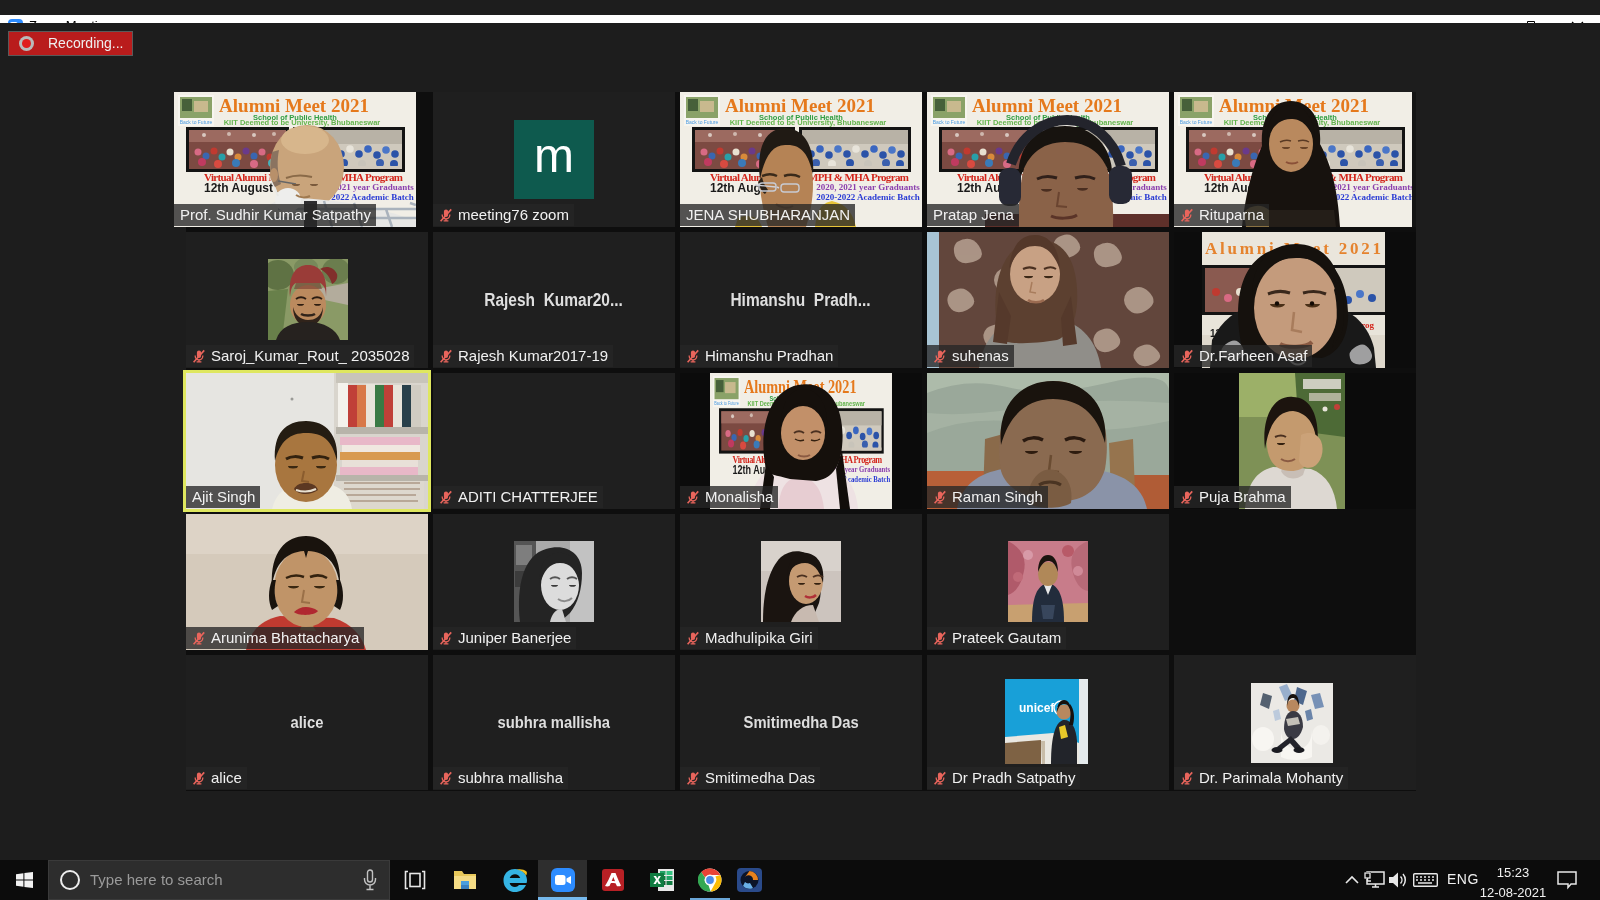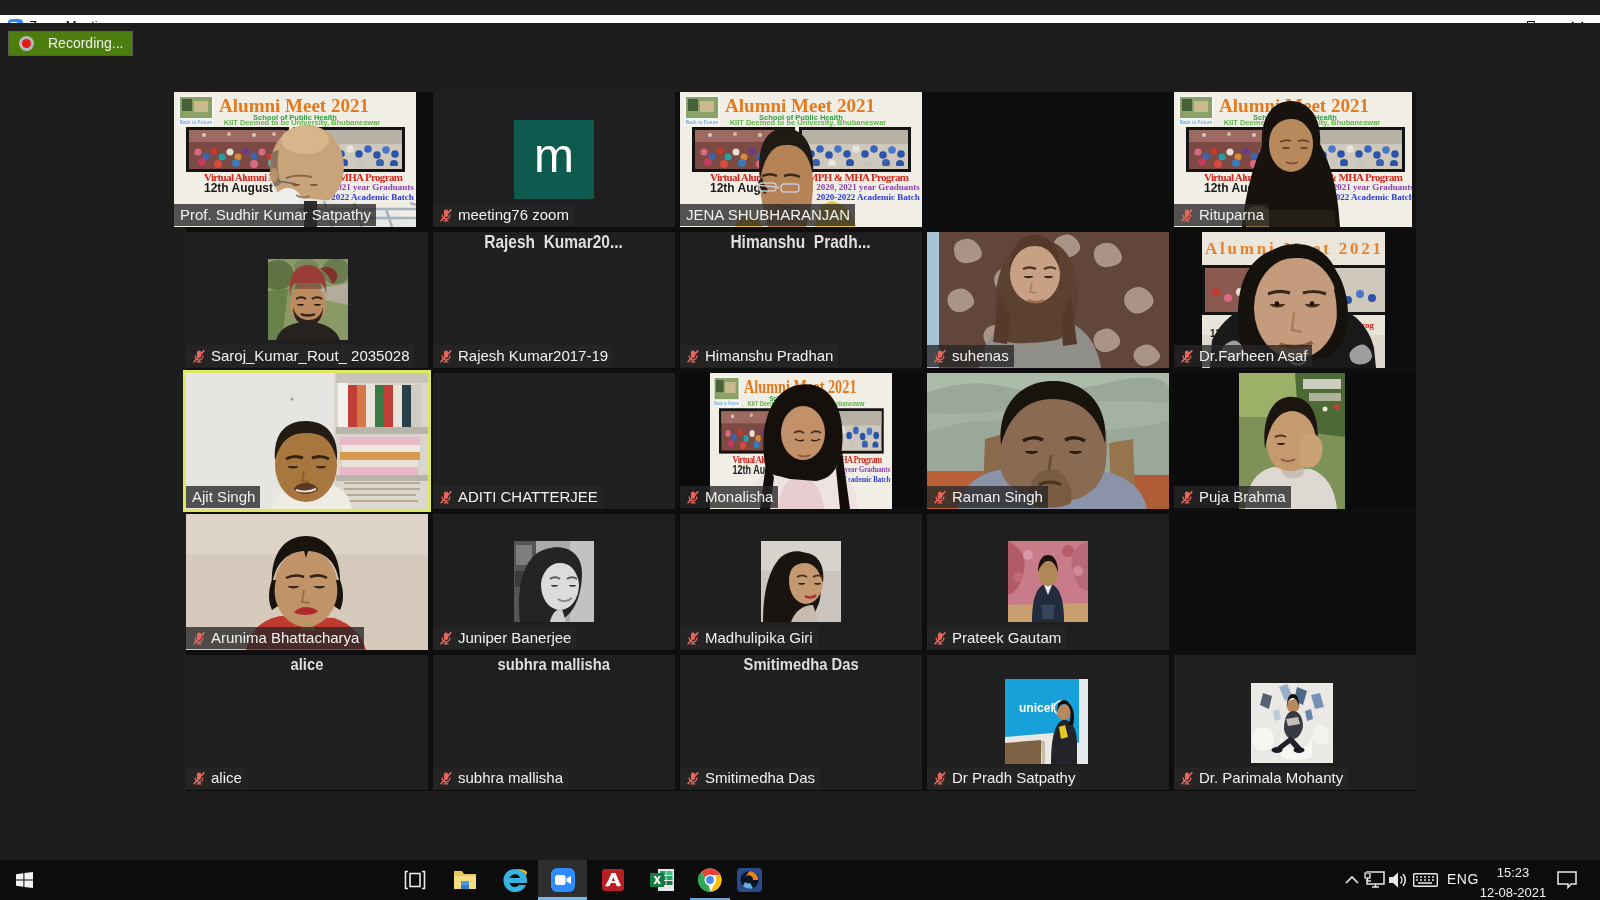--- a/index.html
+++ b/index.html
@@ -2,29 +2,29 @@
 <html><head>
 <meta charset="utf-8">
 <style>
 html,body{margin:0;padding:0;width:1600px;height:900px;overflow:hidden;background:#1d1d1d;font-family:"Liberation Sans",sans-serif;}
 #titlebar{position:absolute;left:0;top:15px;width:1600px;height:36px;background:#ffffff;text-decoration:underline;}
 #tb-ico{position:absolute;left:8px;top:4px;width:15px;height:15px;border-radius:4px;background:#2d8cff;}
 #tb-ico svg{position:absolute;left:2px;top:3px;}
 #tb-title{position:absolute;left:29px;top:3px;font-size:13px;color:#000;}
 .wbtn{position:absolute;top:0;width:46px;height:23px;}
 #main{position:absolute;left:0;top:23px;width:1600px;height:837px;background:#1d1d1d;}
-#recbox{position:absolute;left:8px;top:8px;width:123px;height:23px;background:#4d7c0f;border:1px solid #5a5a5a;}
+#recbox{position:absolute;left:8px;top:8px;width:123px;height:23px;background:#b91c1c;border:1px solid #5a5a5a;}
 #recbox .dot{position:absolute;left:10px;top:4px;width:15px;height:15px;border-radius:50%;background:#b9b9b9;}
 #recbox .dot:after{content:"";position:absolute;left:3px;top:3px;width:9px;height:9px;border-radius:50%;background:#e01b1b;}
 #recbox .rtxt{position:absolute;left:39px;top:3px;font-size:14px;color:#efefef;}
 #gridbg{position:absolute;left:186px;top:69px;width:1230px;height:699px;background:#0e0e0e;}
 .tile{position:absolute;width:242px;background:#1f1f1f;overflow:hidden;}
 .label{position:absolute;left:0;bottom:1px;display:flex;align-items:center;background:rgba(38,38,38,.78);padding:2px 5px 3px 6px;max-width:230px;white-space:nowrap;}
 .label span{font-size:15px;color:#f1f1f1;margin-left:5px;}
-.cname{position:absolute;left:0;top:0;width:100%;height:100%;display:flex;justify-content:center;font-weight:bold;color:#dedede;}
+.cname{position:absolute;left:0;top:0;width:100%;height:100%;display:flex;align-items:center;justify-content:center;font-weight:bold;color:#dedede;}
 .cname b{display:inline-block;transform:scaleX(.86);transform-origin:center;font-weight:bold;}
 .av{position:absolute;left:81px;top:27px;width:80px;height:81px;}
 .mic{flex:0 0 auto;width:14px;height:14px;}
 </style>
 </head>
 <body>
 <svg width="0" height="0" style="position:absolute">
 <defs>
 <g id="mico">
 <path d="M7 1.5 a2.1 2.1 0 0 1 2.1 2.1 V7 a2.1 2.1 0 0 1 -4.2 0 V3.6 A2.1 2.1 0 0 1 7 1.5 Z" fill="#e9655c"></path>
@@ -163,20 +163,38 @@
 <path d="M80,88 C76,55 86,36 105,36 C124,36 135,55 133,82 C128,62 122,52 105,53 C92,53 84,66 80,88 Z" fill="#201a14"></path>
 <path d="M78,90 C80,96 82,100 85,102 L88,98 C85,94 83,90 82,85 Z" fill="#2a221a"></path>
 <path d="M75,93 L96,95 M97,95 L99,96" stroke="#cfd2da" stroke-width="1.4" fill="none"></path>
 <rect x="79" y="91" width="17" height="8" rx="3" fill="none" stroke="#c8cbd3" stroke-width="1.4"></rect>
 <rect x="101" y="92" width="18" height="8" rx="3" fill="none" stroke="#c8cbd3" stroke-width="1.4"></rect>
 <path d="M82,84 C87,82 93,82 97,84 M104,84 C110,82 116,83 120,85" stroke="#3a2a1a" stroke-width="2.5" fill="none"></path>
 <path d="M96,112 C100,116 108,117 113,114" stroke="#8a5a34" stroke-width="2" fill="none"></path>
 </svg>
 <div class="label">
         <span style="margin-left:0">JENA SHUBHARANJAN</span>
+      </div>
+</div>
+<div class="tile" style="left:927px;top:69px;height:135px">
+<svg width="242" height="135" viewBox="0 0 242 135">
+<use href="#banner"></use>
+<rect x="58" y="122" width="184" height="14" fill="#5e302a"></rect>
+<path d="M92,135 C90,70 105,40 138,40 C171,40 188,72 186,135 Z" fill="#8a6248"></path>
+<path d="M92,92 C88,56 108,34 138,34 C168,34 188,58 185,90 C178,62 162,50 138,50 C114,50 98,64 92,92 Z" fill="#17130f"></path>
+<path d="M84,72 C94,42 118,28 140,28 C164,28 186,46 194,74" stroke="#23242c" stroke-width="10" fill="none"></path>
+<rect x="72" y="76" width="22" height="38" rx="9" fill="#272935"></rect>
+<rect x="182" y="74" width="23" height="38" rx="9" fill="#272935"></rect>
+<path d="M110,87 C116,84 124,84 130,86 M148,86 C154,84 162,84 168,87" stroke="#30201a" stroke-width="3" fill="none"></path>
+<path d="M114,97 a5 2.5 0 0 0 11 0 M150,96 a5 2.5 0 0 0 11 0" fill="#4a2e20"></path>
+<path d="M132,100 L130,114 L140,115" stroke="#6a4430" stroke-width="2" fill="none"></path>
+<path d="M124,124 C130,127 144,127 150,123" stroke="#5a3428" stroke-width="3" fill="none"></path>
+</svg>
+<div class="label">
+        <span style="margin-left:0">Pratap Jena</span>
       </div>
 </div>
 <div class="tile" style="left:1174px;top:69px;height:135px">
 <svg width="242" height="135" viewBox="0 0 242 135">
 <use href="#banner"></use>
 <rect x="238" y="0" width="4" height="135" fill="#141414"></rect>
 <path d="M68,135 C72,98 80,72 88,54 C86,26 98,9 117,9 C135,9 148,26 146,52 C157,72 164,98 166,135 Z" fill="#17120e"></path>
 <ellipse cx="117" cy="52" rx="22" ry="28" fill="#b9895e"></ellipse>
 <path d="M93,48 C93,26 103,13 117,13 C131,13 141,28 141,48 C133,32 127,27 117,27 C105,27 97,36 93,48 Z" fill="#17120e"></path>
 
@@ -621,20 +639,28 @@
           <use href="#mico"></use>
         </svg>
         <span>Dr. Parimala Mohanty</span>
       </div>
 </div>
 </div>
 <div id="taskbar" style="position:absolute;left:0;top:860px;width:1600px;height:40px;background:#0c0c0c">
 <svg style="position:absolute;left:16px;top:12px" width="17" height="16" viewBox="0 0 17 16">
 <path d="M0,2.2 L7.4,1.2 V7.5 H0 Z M8.4,1 L17,0 V7.5 H8.4 Z M0,8.5 H7.4 V14.8 L0,13.8 Z M8.4,8.5 H17 V16 L8.4,15 Z" fill="#f2f2f2"></path>
 </svg>
+<div style="position:absolute;left:48px;top:0;width:342px;height:40px;background:#2d2d2d;border:1px solid #3a3a3a;box-sizing:border-box">
+<div style="position:absolute;left:11px;top:9px;width:20px;height:20px;border-radius:50%;border:2.5px solid #ededed;box-sizing:border-box"></div>
+<div style="position:absolute;left:41px;top:10px;font-size:15px;color:#9a9a9a">Type here to search</div>
+<svg style="position:absolute;right:12px;top:8px" width="14" height="24" viewBox="0 0 14 24">
+<rect x="4.5" y="1" width="5" height="12" rx="2.5" fill="none" stroke="#c2c2c2" stroke-width="1.4"></rect>
+<path d="M1.5,9 V10.5 A5.5 5.5 0 0 0 12.5,10.5 V9 M7,16 V20 M3.5,20.5 H10.5" fill="none" stroke="#c2c2c2" stroke-width="1.4"></path>
+</svg>
+</div>
 <svg style="position:absolute;left:403px;top:8px" width="24" height="24" viewBox="0 0 24 24">
 <path d="M5,3.5 H2.5 V20.5 H5 M19,3.5 H21.5 V20.5 H19" fill="none" stroke="#e8e8e8" stroke-width="1.6"></path>
 <rect x="7" y="5.5" width="10" height="13" fill="none" stroke="#e8e8e8" stroke-width="1.6"></rect>
 </svg>
 <svg style="position:absolute;left:453px;top:9px" width="24" height="22" viewBox="0 0 24 22">
 <path d="M1,2 L9,2 L11,5 L23,5 L23,20 L1,20 Z" fill="#e8c85a"></path>
 <path d="M1,7 L23,7 L23,20 L1,20 Z" fill="#f5dc85"></path>
 <path d="M8,12 h8 v8 h-8 Z" fill="#4a9ede"></path>
 <path d="M8,16 h8 v4 h-8 Z" fill="#3a80c0"></path>
 </svg>

